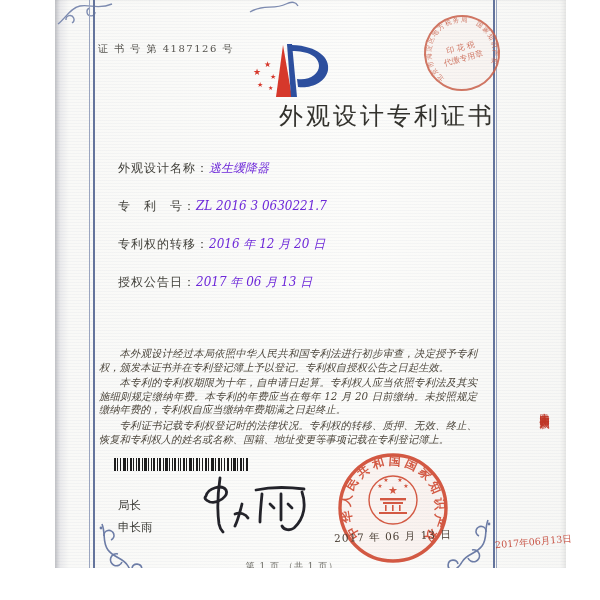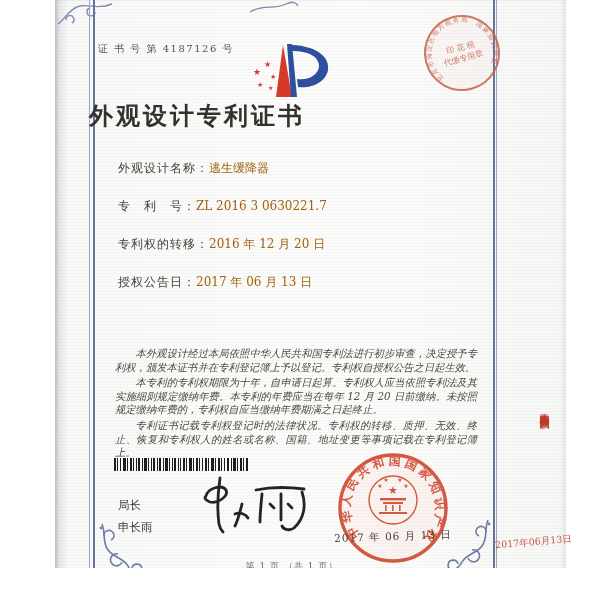--- a/index.html
+++ b/index.html
@@ -23,32 +23,32 @@
   .frame-inner{position:absolute;left:93px;top:-8px;width:398px;height:586px;border:2px solid #64749c;border-top:none;}
   .corner{position:absolute;width:50px;height:58px;}
   .corner-bl{left:96px;top:522px;}
   .corner-br{left:444px;top:518px;transform:scaleX(-1);}
   .frag{position:absolute;}
   .cert-no{
     position:absolute;left:98px;top:42px;font-size:10px;color:#55534e;letter-spacing:1.5px;
   }
   .logo{position:absolute;left:250px;top:42px;width:88px;height:60px;}
   .title{
-    position:absolute;left:89px;top:100px;width:406px;text-align:left;
-    font-size:24px;font-weight:700;letter-spacing:3px;color:#33322d;
+    position:absolute;left:89px;top:100px;width:406px;text-align:right;
+    font-size:24px;font-weight:400;letter-spacing:3px;color:#33322d;
   }
   .fields{position:absolute;left:118px;top:160px;font-size:12px;color:#403f39;}
   .frow{margin-bottom:21px;white-space:nowrap;}
   .flabel{letter-spacing:1px;}
-  .fvalue{color:#a16207;}
+  .fvalue{color:#6d28d9;font-style:italic;}
   .body-text{
     position:absolute;left:99px;top:347px;width:378px;
     font-size:10.3px;line-height:13.6px;color:#4e483e;text-align:justify;font-style:italic;
   }
-  .body-text p{margin:0 0 2px 16px;text-indent:2em;}
+  .body-text p{margin:0 0 2px 0;text-indent:2em;}
   .barcode{position:absolute;left:114px;top:458px;}
   .director{position:absolute;left:118px;top:494px;font-size:11.5px;color:#3a3a35;line-height:22px;}
   .signature{position:absolute;left:198px;top:474px;}
   .seal{position:absolute;left:336px;top:451px;opacity:.9;}
   .seal-date{
     position:absolute;left:333px;top:530px;width:120px;text-align:center;
     font-size:10.5px;color:#473c32;letter-spacing:1px;transform:rotate(-2deg);z-index:5;
   }
   .footer-page{
     position:absolute;left:89px;top:560px;width:406px;text-align:center;

